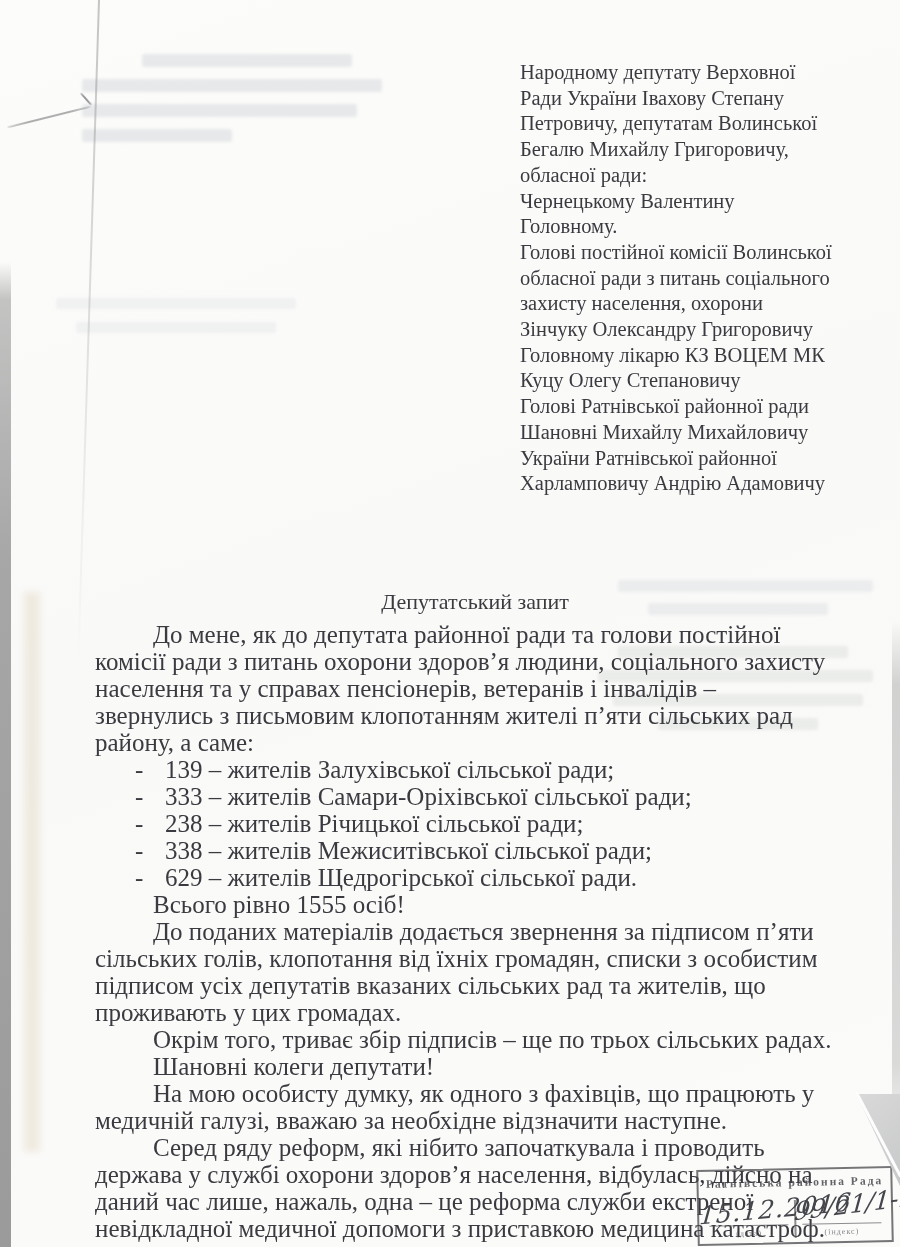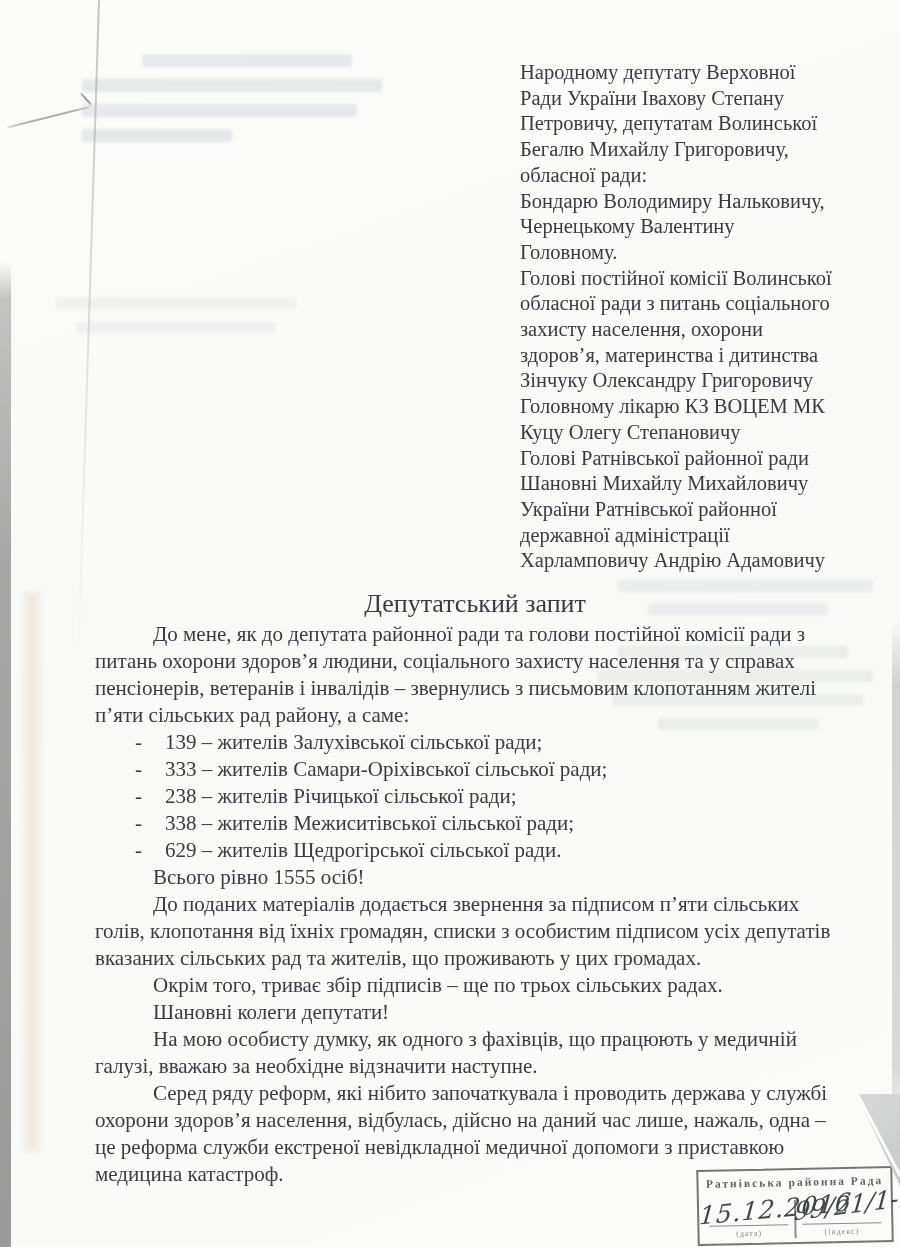--- a/index.html
+++ b/index.html
@@ -67,25 +67,25 @@
   .g4 { left:598px; top:646px; width:282px; opacity:.65; }
   .g4 .gl { height:12px; margin-bottom:12px; background:rgba(122,140,122,.18); }
 
   
   .address {
     position:absolute; left:520px; top:60px; width:320px;
     font-size:20.5px; line-height:25.7px; white-space:nowrap;
   }
   .doc-title {
     position:absolute; left:95px; top:589px; width:760px;
-    text-align:center; font-size:26px;
+    text-align:center; font-size:22px;
   }
   .body-text {
     position:absolute; left:95px; top:621px; width:743px;
-    font-size:21px; line-height:27px;
+    font-size:25px; line-height:27px;
   }
   .body-text p { margin:0; text-indent:58px; }
   .li { display:flex; padding-left:40px; text-indent:0; }
   .li .dash { flex:0 0 30px; }
 
   
   .stamp {
     position:absolute; left:697px; top:1168px; width:192px; height:72px;
     border:2px solid rgba(72,72,76,.75); transform:rotate(-1.2deg);
     color:#4b4b50;
@@ -140,34 +140,31 @@
     <div class="gl" style="width:250px; margin-left:15px;"></div>
     <div class="gl" style="width:160px; margin-left:60px;"></div>
   </div>
 
   <div class="address">
       <div class="addr-line">Народному депутату Верховної</div>
       <div class="addr-line">Ради України Івахову Степану</div>
       <div class="addr-line">Петровичу, депутатам Волинської</div>
       <div class="addr-line">Бегалю Михайлу Григоровичу,</div>
       <div class="addr-line">обласної ради:</div>
-      <div class="addr-line">Бондарю Володимиру Нальковичу,</div>
       <div class="addr-line">Чернецькому Валентину</div>
       <div class="addr-line">Головному.</div>
       <div class="addr-line">Голові постійної комісії Волинської</div>
       <div class="addr-line">обласної ради з питань соціального</div>
       <div class="addr-line">захисту населення, охорони</div>
-      <div class="addr-line">здоров’я, материнства і дитинства</div>
       <div class="addr-line">Зінчуку Олександру Григоровичу</div>
       <div class="addr-line">Головному лікарю КЗ ВОЦЕМ МК</div>
       <div class="addr-line">Куцу Олегу Степановичу</div>
       <div class="addr-line">Голові Ратнівської районної ради</div>
       <div class="addr-line">Шановні Михайлу Михайловичу</div>
       <div class="addr-line">України Ратнівської районної</div>
-      <div class="addr-line">державної адміністрації</div>
       <div class="addr-line">Харламповичу Андрію Адамовичу</div>
     </div>
 
   <div class="doc-title">Депутатський запит</div>
 
   <div class="body-text">
     <p>До мене, як до депутата районної ради та голови постійної комісії ради з питань охорони здоров’я людини, соціального захисту населення та у справах пенсіонерів, ветеранів і інвалідів – звернулись з письмовим клопотанням жителі п’яти сільських рад району, а саме:</p>
     <div>
         <div class="li">
         <span class="dash">-</span>

